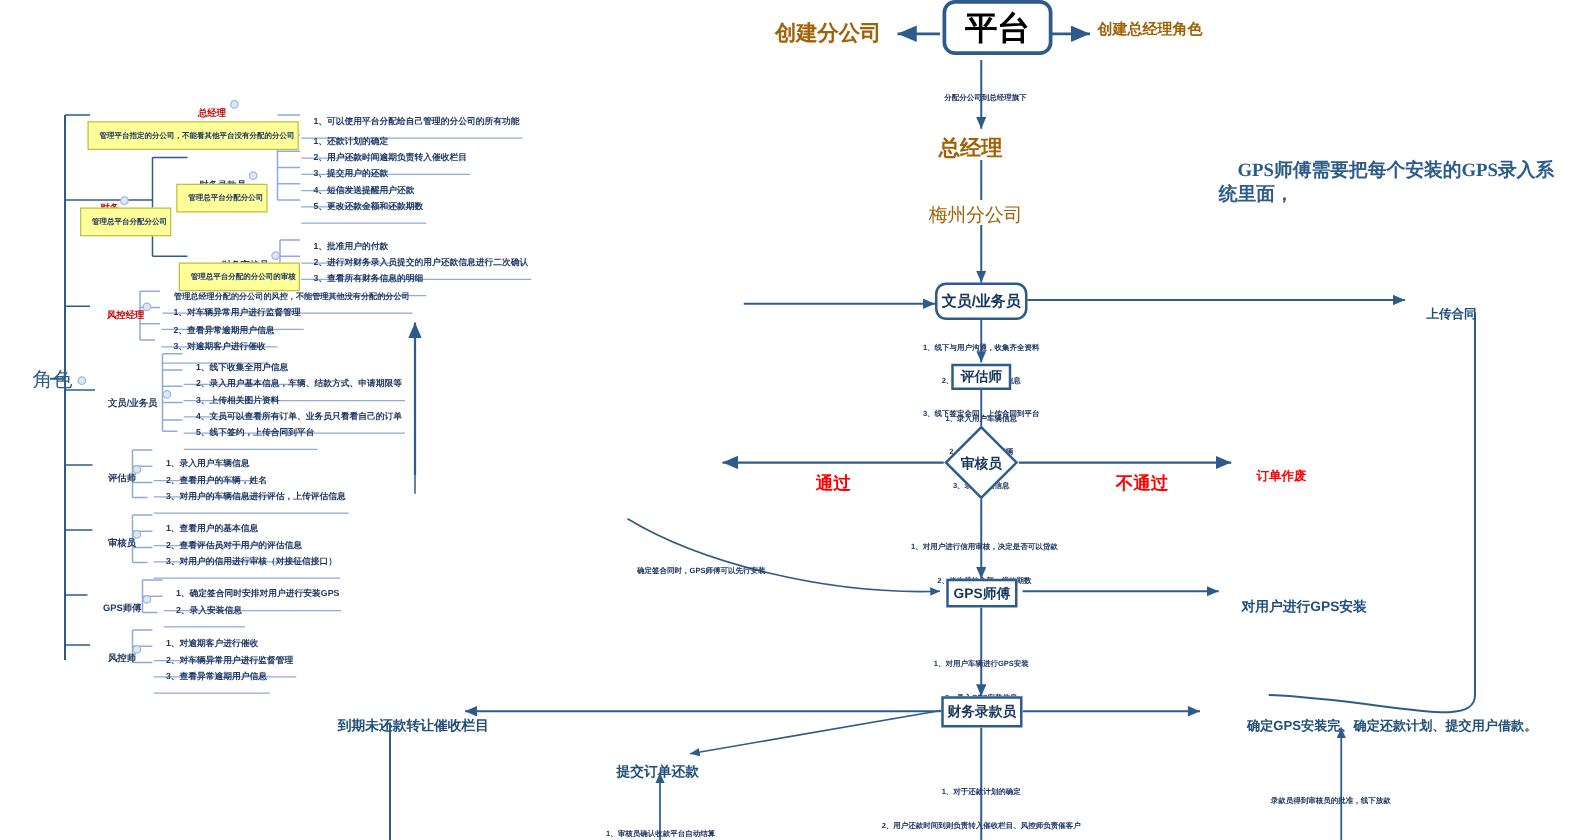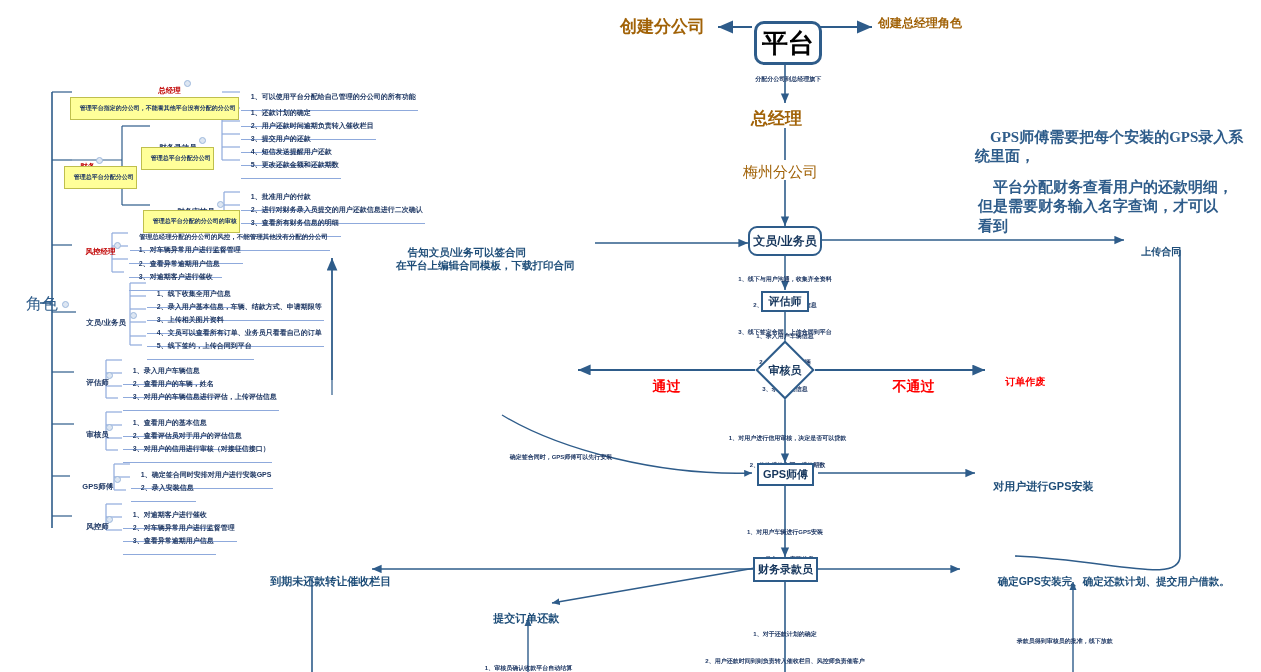--- a/index.html
+++ b/index.html
@@ -121,21 +121,21 @@
     <line x1="755" y1="568" x2="552" y2="603" stroke="#2E5C8A" stroke-width="1.3" marker-end="url(#ah-s)"></line>
     <line x1="528" y1="672" x2="528" y2="618" stroke="#2E5C8A" stroke-width="1.4" marker-end="url(#ah-s)"></line>
 
     <line x1="818" y1="569" x2="960" y2="569" stroke="#2E5C8A" stroke-width="1.6" marker-end="url(#ah-s)"></line>
 
     <line x1="785" y1="582" x2="785" y2="672" stroke="#2E5C8A" stroke-width="1.6"></line>
 
     <line x1="1073" y1="672" x2="1073" y2="582" stroke="#2E5C8A" stroke-width="1.4" marker-end="url(#ah-s)"></line>
   </svg>
 
-  <div class="node round platform" style="left:754px;top:21px;width:68px;height:44px;">
+  <div class="node round platform" style="left:754px;top:0;width:88px;height:44px;">
     <span>平台</span>
   </div>
 
   <div class="plainlabel" style="left:620px;top:15px;font-size:17px;">
     <span>创建分公司</span>
   </div>
 
   <div class="plainlabel" style="left:878px;top:15px;font-size:12px;">
     <span>创建总经理角色</span>
   </div>
@@ -149,34 +149,25 @@
   </div>
 
   <div class="plainlabel" style="left:743px;top:163px;font-size:15px;font-weight:normal;">
     <span>梅州分公司</span>
   </div>
 
   <div class="t note-serif" style="left:975px;top:108px;">
     <span>GPS师傅需要把每个安装的GPS录入系
 统里面，</span>
   </div>
-  <div class="t note-serif" style="left:978px;top:158px;">
-    <span>平台分配财务查看用户的还款明细，
-但是需要财务输入名字查询，才可以
-看到</span>
-  </div>
 
   <div class="node round" style="left:748px;top:226px;width:74px;height:30px;font-size:12px;">
     <span>文员/业务员</span>
   </div>
 
-  <div class="t blue-bold" style="left:396px;top:233px;font-size:10.5px;">
-    <span>告知文员/业务可以签合同
-在平台上编辑合同模板，下载打印合同</span>
-  </div>
 
   <div class="t blue-bold" style="left:1130px;top:233px;font-size:10px;">
     <span>上传合同</span>
   </div>
 
   <div class="t tiny" style="left:700px;top:258px;width:170px;text-align:center;line-height:1.45;">
     <div>1、线下与用户沟通，收集齐全资料</div>
     <div>2、录入订单的基本信息</div>
     <div>3、线下签定合同，上传合同到平台</div>
   </div>

